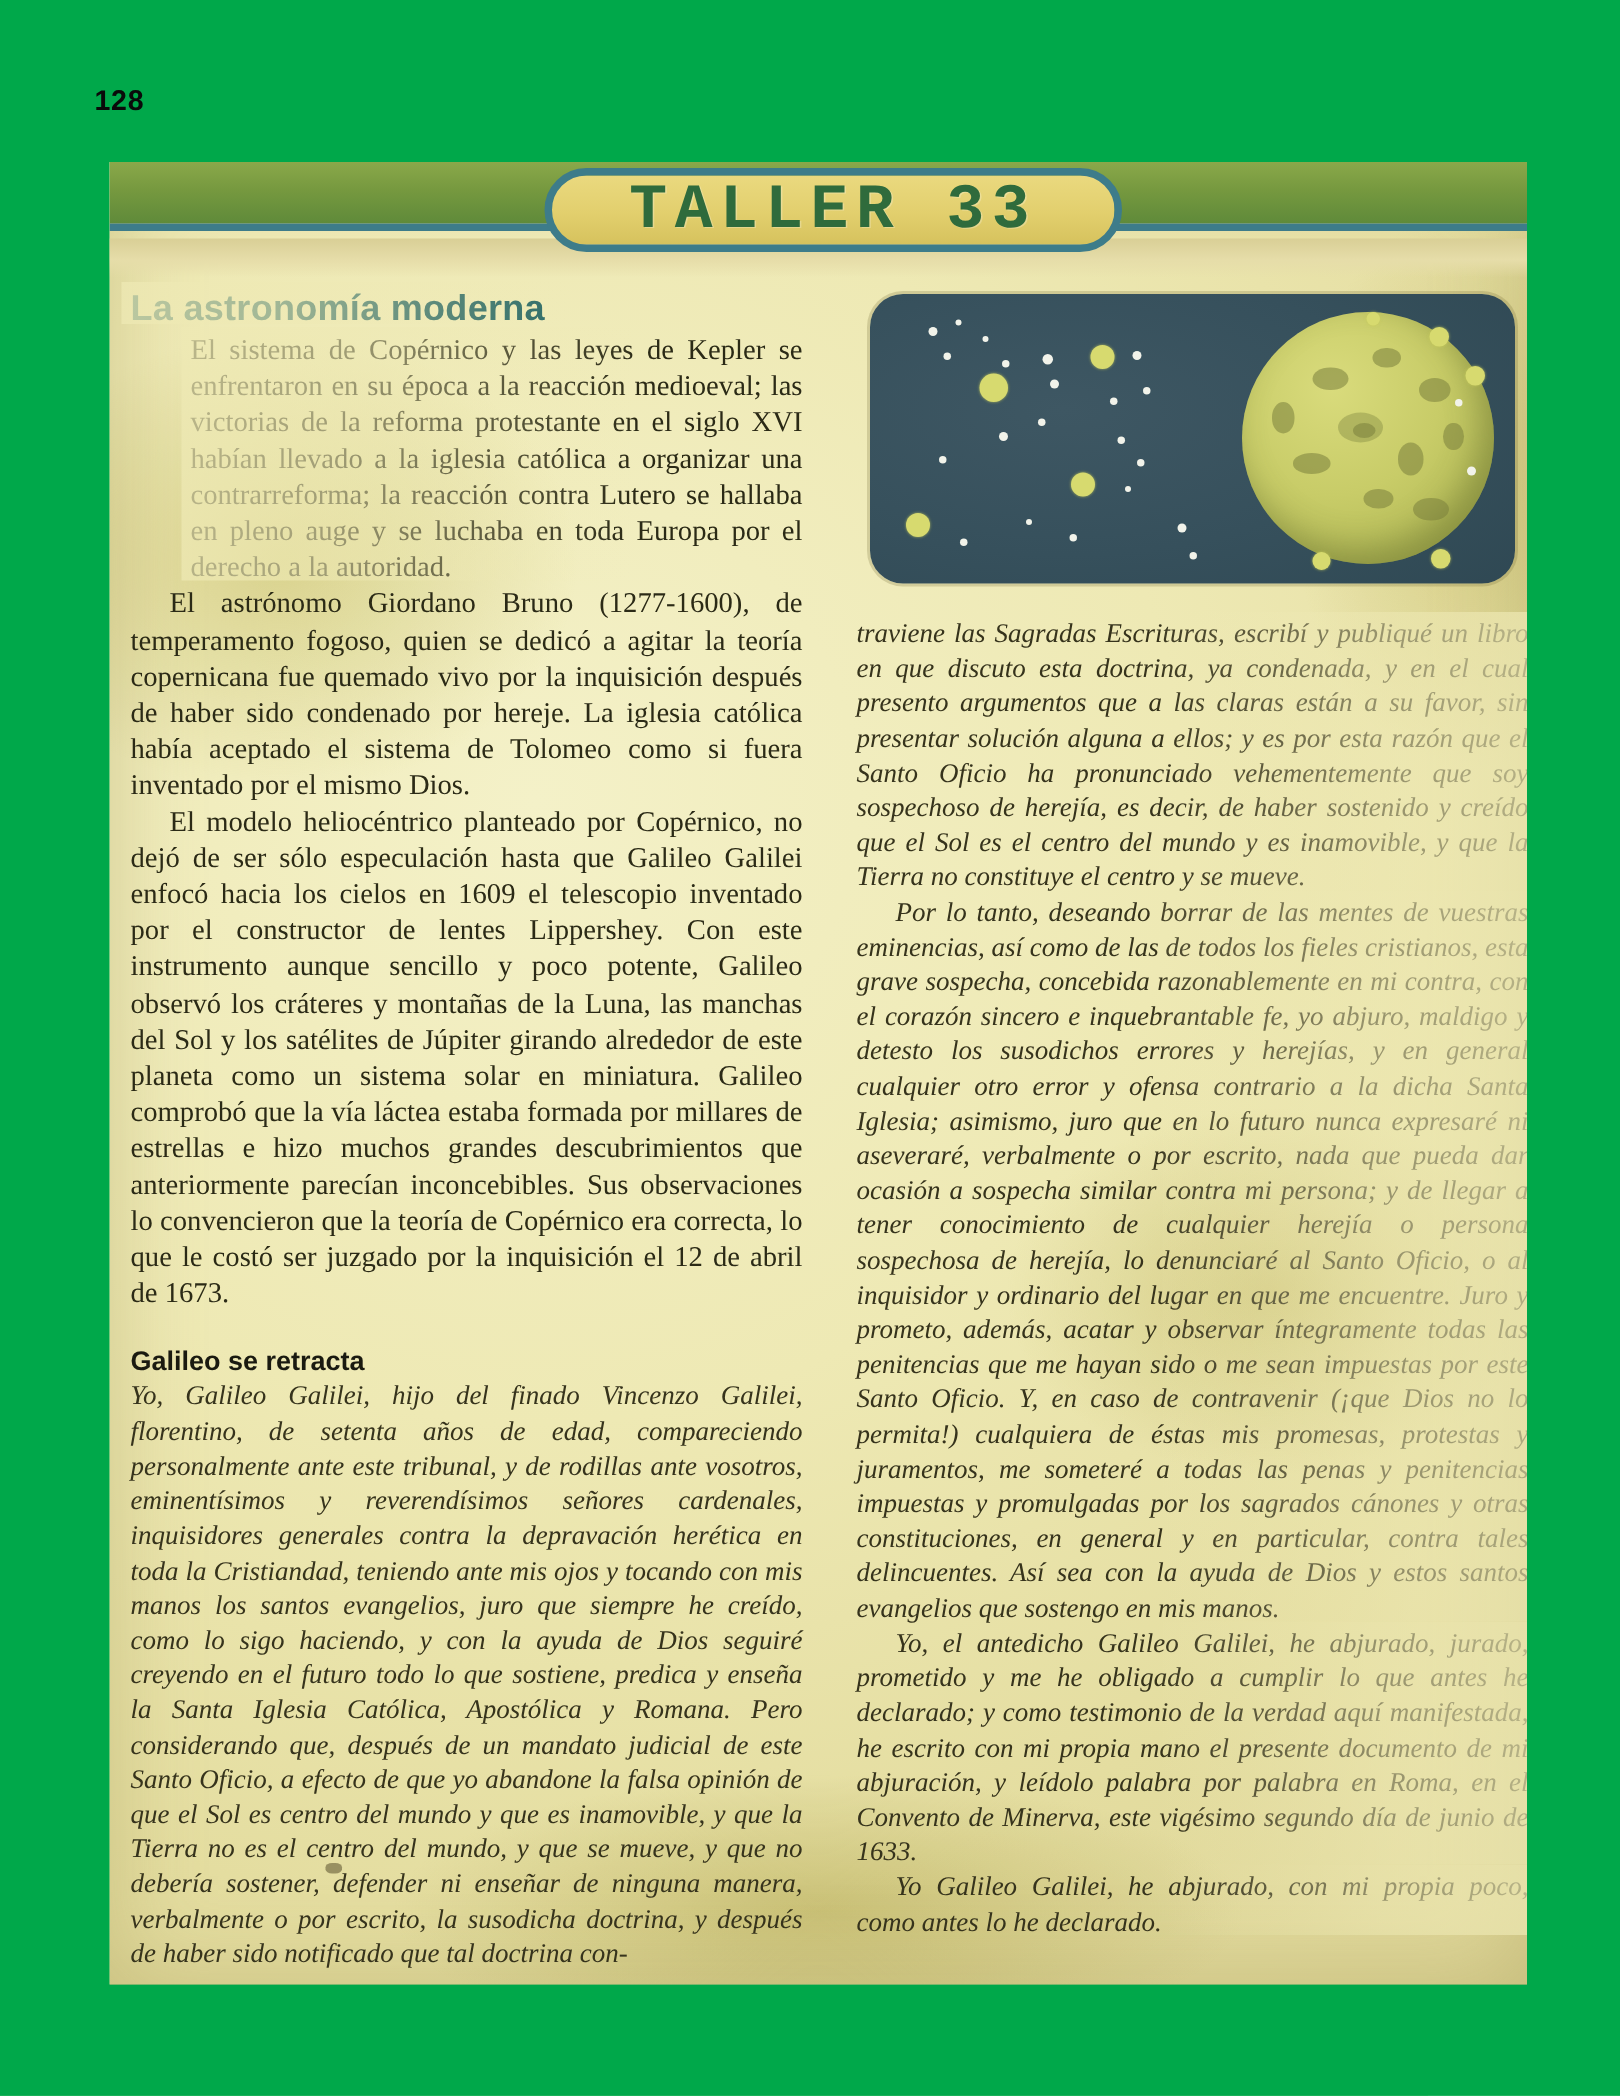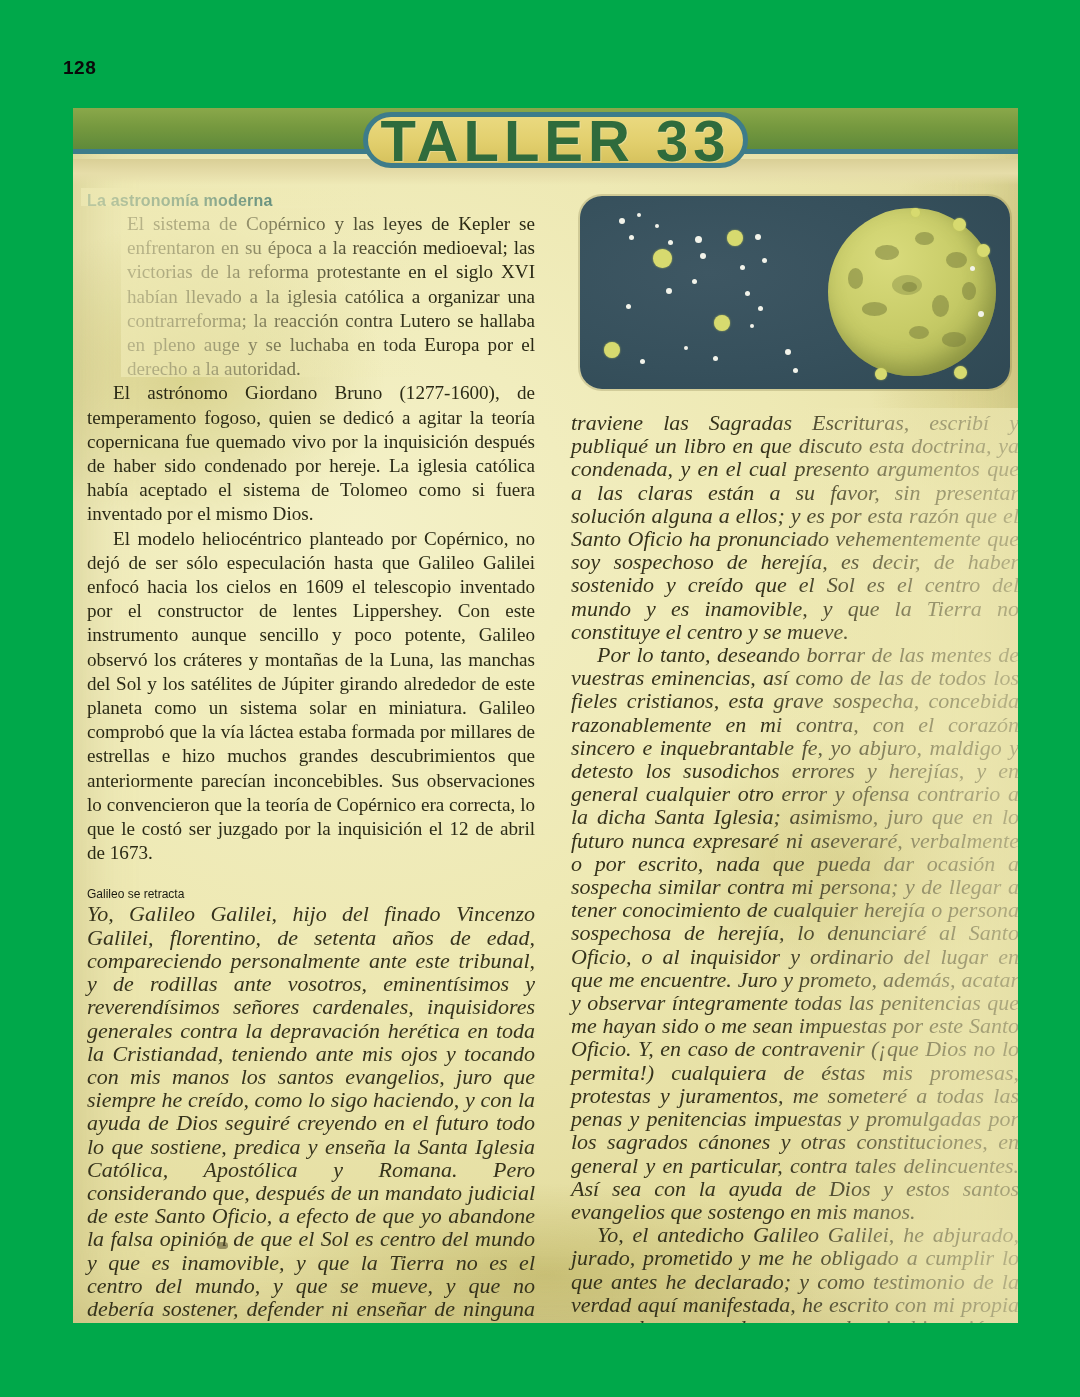--- a/index.html
+++ b/index.html
@@ -84,23 +84,23 @@
     height: 56px;
     border-radius: 28px;
     background: linear-gradient(180deg, #ead97f 0%, #e2cf6d 55%, #d6c25d 100%);
     border: 5px solid #3d7c8a;
     box-sizing: border-box;
     display: flex;
     align-items: center;
     justify-content: center;
   }
   #title-text {
-    font-family: Liberation Sans, sans-serif;
+    font-family: Liberation Mono, monospace;
     font-weight: bold;
-    font-size: 58px;
+    font-size: 42px;
     letter-spacing: 5px;
     color: #2f6b3c;
     text-shadow: 1px 1px 0 rgba(255,255,255,0.25);
     white-space: nowrap;
   }
 
   
   #columns {
     position: absolute;
     left: 0;
@@ -115,48 +115,48 @@
   .column {
     width: 448px;
     flex: 0 0 448px;
     position: relative;
   }
 
   
   .section-heading {
     font-family: "Liberation Sans", sans-serif;
     font-weight: bold;
-    font-size: 16px;
+    font-size: 24px;
     color: #2d6b68;
     margin: 6px 0 2px 0;
     letter-spacing: 0.2px;
   }
   .sub-heading {
     font-family: "Liberation Sans", sans-serif;
-    font-weight: normal;
-    font-size: 12px;
+    font-weight: bold;
+    font-size: 18px;
     color: #1a1a10;
     margin: 22px 0 1px 0;
   }
   p.body-text {
     font-family: "Liberation Serif", serif;
     font-size: 19.1px;
     line-height: 24.2px;
     color: #2b2a16;
     margin: 0;
     text-align: justify;
     text-indent: 26px;
     -webkit-hyphens: auto;
     hyphens: auto;
   }
   p.body-text.first { text-indent: 0; margin-left: 40px; }
   p.quote-text {
     font-family: "Liberation Serif", serif;
     font-style: italic;
-    font-size: 22px;
+    font-size: 18px;
     line-height: 23.2px;
     color: #36331c;
     margin: 0;
     text-align: justify;
     text-indent: 26px;
     -webkit-hyphens: auto;
     hyphens: auto;
   }
   p.quote-text.first { text-indent: 0; }
   .gap-before { margin-top: 19px; }

